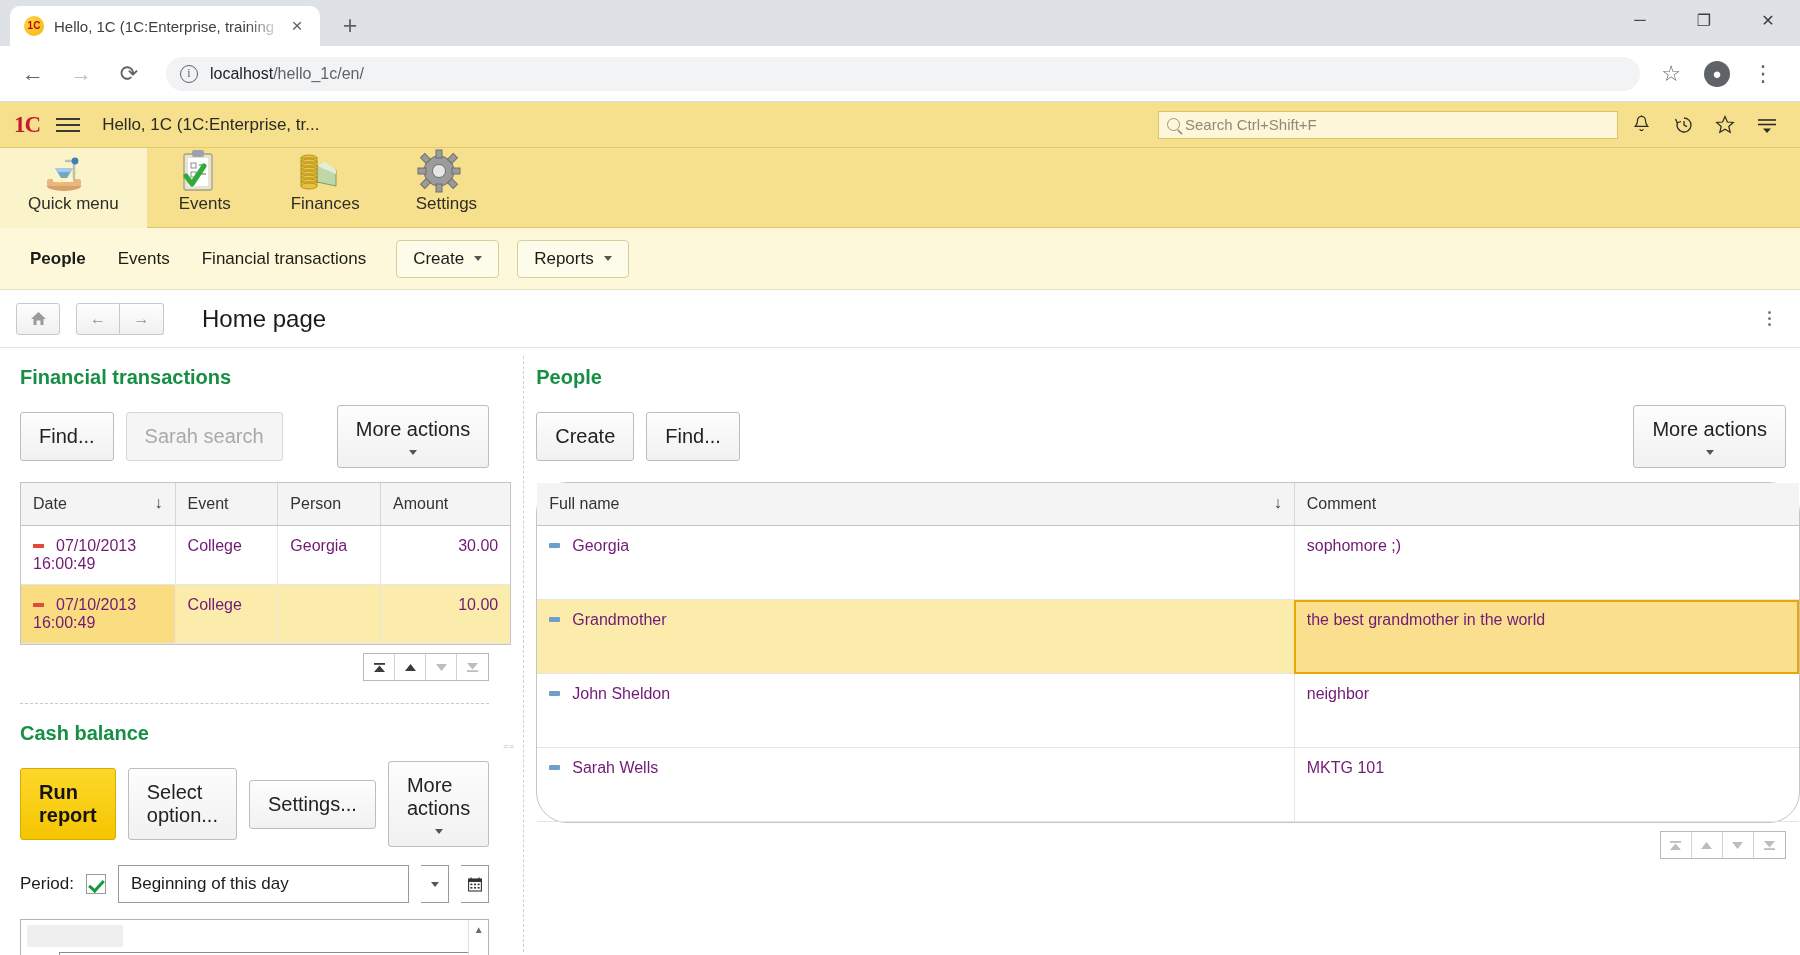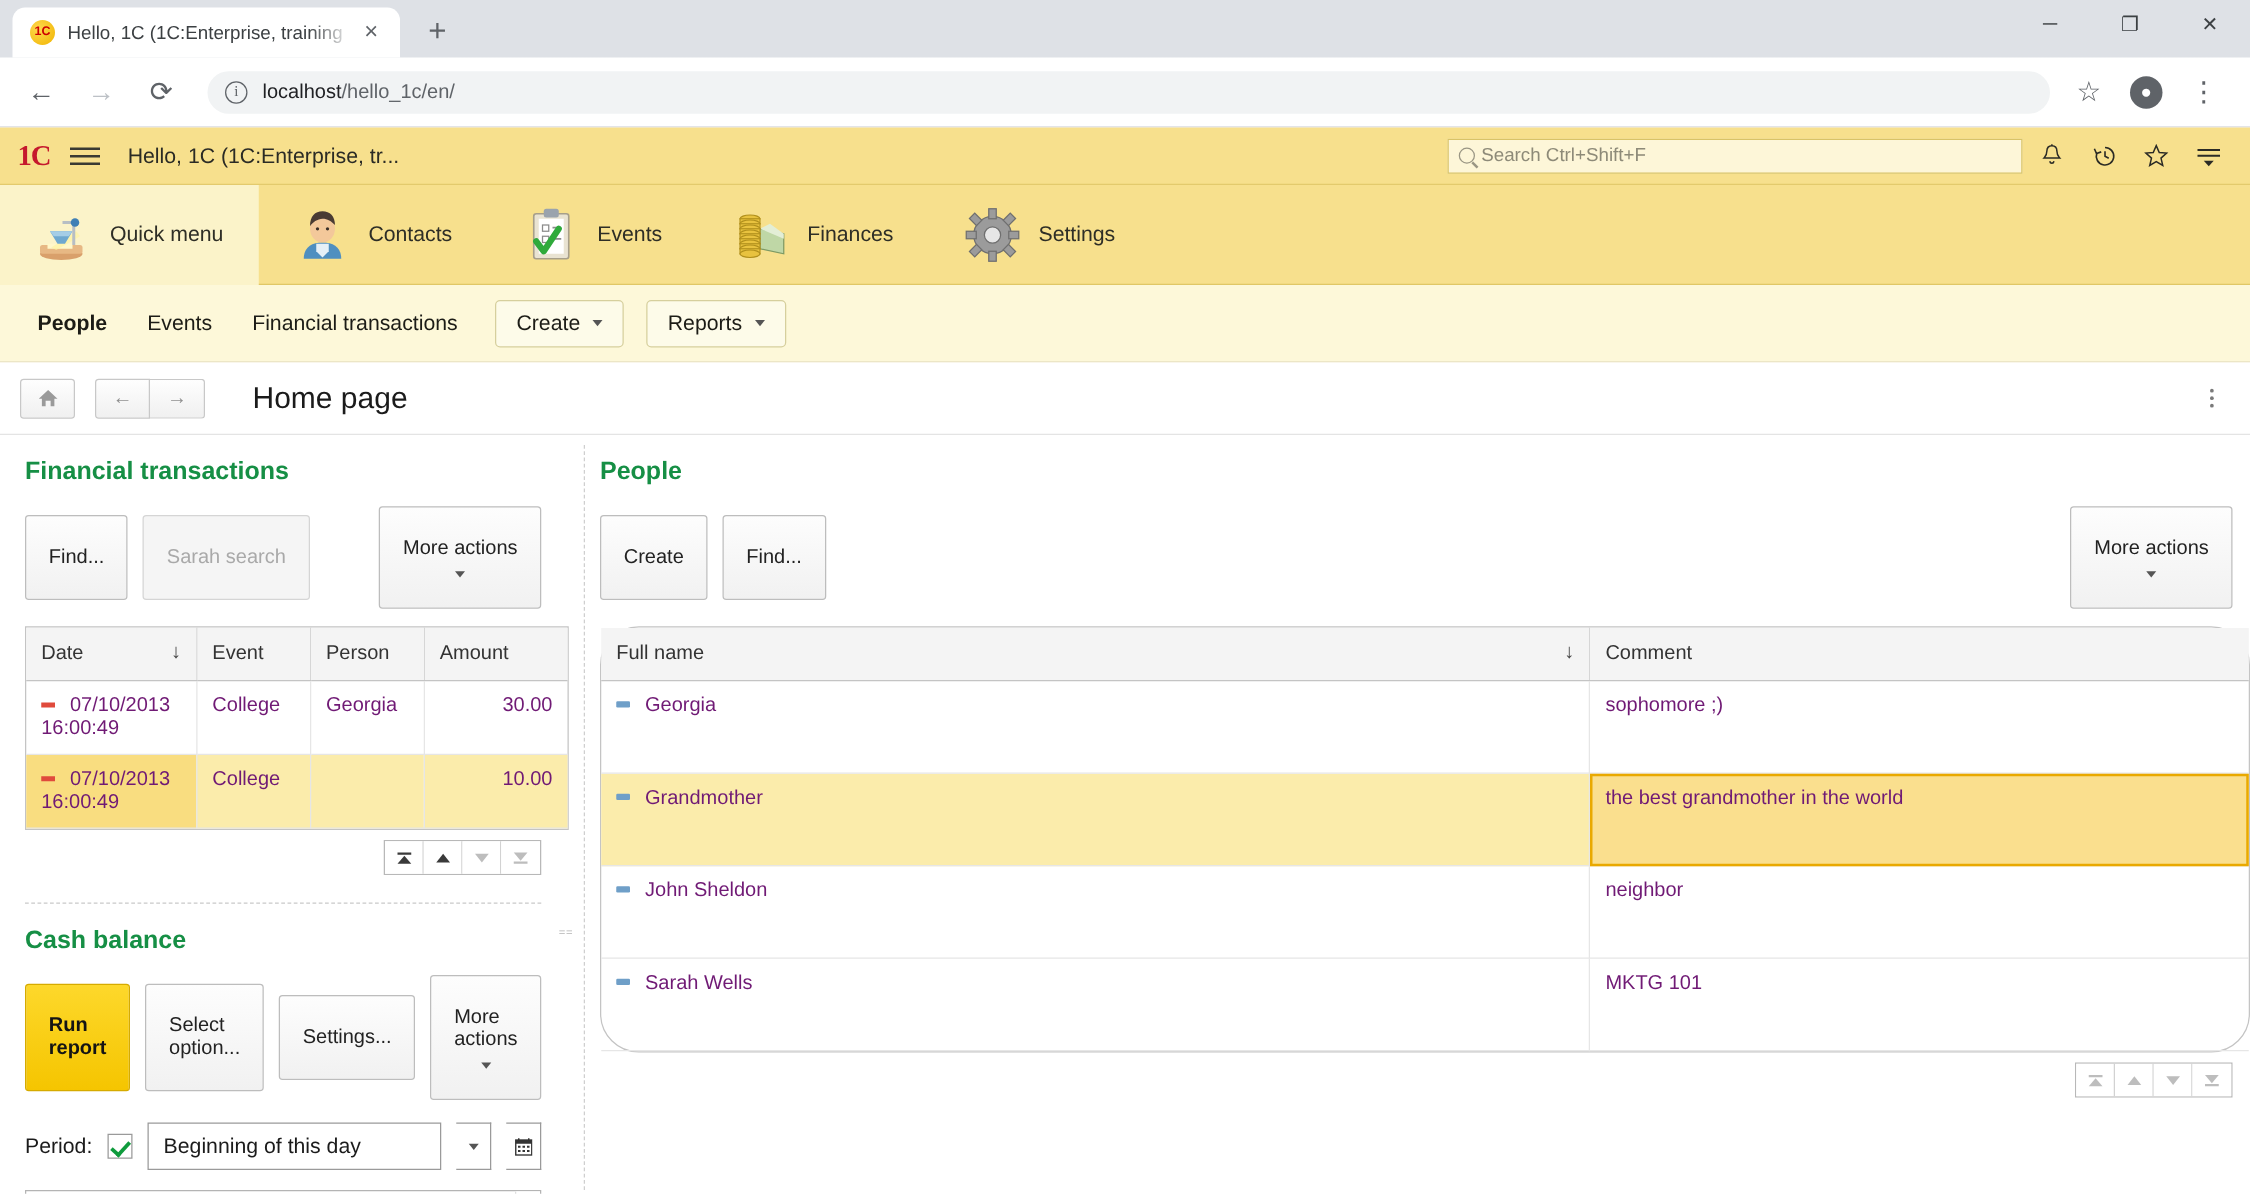--- a/index.html
+++ b/index.html
@@ -142,21 +142,21 @@
   }
 
   
   .section-nav {
     height: 80px; background: #f7e08d;
     display: flex; align-items: center;
     border-bottom: 1px solid #e0c766;
   }
   .section-item {
     height: 80px; display: flex; align-items: center;
-    padding: 0 28px; font-size: 17px; color: #2e2e26;
+    padding: 0 28px; font-size: 17px; color: #2e2e26; flex-direction: column;
   }
   .section-item.active { background: #fbf3c9; }
   .sec-icon { width: 46px; height: 46px; margin-right: 14px; flex: 0 0 auto; }
 
   
   .command-bar {
     height: 62px; background: #fdf8d9;
     display: flex; align-items: center;
     padding: 0 18px; gap: 8px;
     border-bottom: 1px solid #e6e0c0;
@@ -220,21 +220,21 @@
   }
   .sect-title.right { margin-left: 0; }
   .toolbar {
     display: flex; align-items: center; gap: 12px;
     margin: 16px 0 0 20px; padding-right: 22px;
   }
   .toolbar.right { margin-left: 0; padding-right: 14px; }
   .btn {
     border: 1px solid #bdbdbd; border-radius: 3px;
     background: linear-gradient(to bottom, #fdfdfd, #f1f1f1);
-    font-size: 16px; color: #222; padding: 24px 18px;
+    font-size: 20px; color: #222; padding: 12px 18px;
     display: flex; align-items: center; gap: 9px;
   }
   .btn.disabled { color: #a9a9a9; background: #f5f5f5; border-color: #d5d5d5; }
   .btn.primary {
     background: linear-gradient(to bottom, #fdd82b, #f5c500);
     border-color: #d6ab00; font-weight: bold; color: #141414;
   }
   .btn.push-right { margin-left: auto; flex-direction: column; }
 
   
@@ -439,33 +439,20 @@
         <path d="M12 20 L30 20 L24 30 L18 30 Z" fill="#6fa8cf"></path>
         <path d="M12 20 L30 20 L27 24 L15 24 Z" fill="#a5cde6"></path>
         <line x1="31" y1="13" x2="31" y2="31" stroke="#b7bec4" stroke-width="2.4"></line>
         <line x1="22" y1="13" x2="32" y2="13" stroke="#b7bec4" stroke-width="2.4"></line>
         <circle cx="32" cy="13" r="3.4" fill="#3f7fb5"></circle>
       </svg>
     </span>
     <span>Quick menu</span>
   </div>
 
-  <div class="section-item">
-    <span class="sec-icon">
-      <svg viewBox="0 0 46 46" width="46" height="46">
-        <path d="M8 42c0-9 6-13 15-13s15 4 15 13z" fill="#4f8fc0"></path>
-        <path d="M18 30h10v6l-5 5-5-5z" fill="#e6f0f7"></path>
-        <ellipse cx="23" cy="18" rx="10" ry="11" fill="#f3c89a"></ellipse>
-        <path d="M13 16c0-8 4-12 10-12s10 4 10 11c-3-3-6-5-10-5s-8 3-10 6z" fill="#4a3b33"></path>
-        <circle cx="19" cy="18" r="1.3" fill="#3a2f28"></circle>
-        <circle cx="27" cy="18" r="1.3" fill="#3a2f28"></circle>
-      </svg>
-    </span>
-    <span>Contacts</span>
-  </div>
 
   <div class="section-item">
     <span class="sec-icon">
       <svg viewBox="0 0 46 46" width="46" height="46">
         <rect x="9" y="6" width="28" height="36" rx="2" fill="#e9e3d2" stroke="#a79f8a" stroke-width="1.3"></rect>
         <rect x="13" y="10" width="20" height="28" fill="#fff"></rect>
         <rect x="17" y="2" width="12" height="7" rx="2" fill="#9aa3ad"></rect>
         <rect x="16" y="15" width="5" height="5" fill="none" stroke="#8b8b8b"></rect>
         <rect x="16" y="24" width="5" height="5" fill="none" stroke="#8b8b8b"></rect>
         <line x1="24" y1="17" x2="31" y2="17" stroke="#8b8b8b" stroke-width="1.4"></line>

